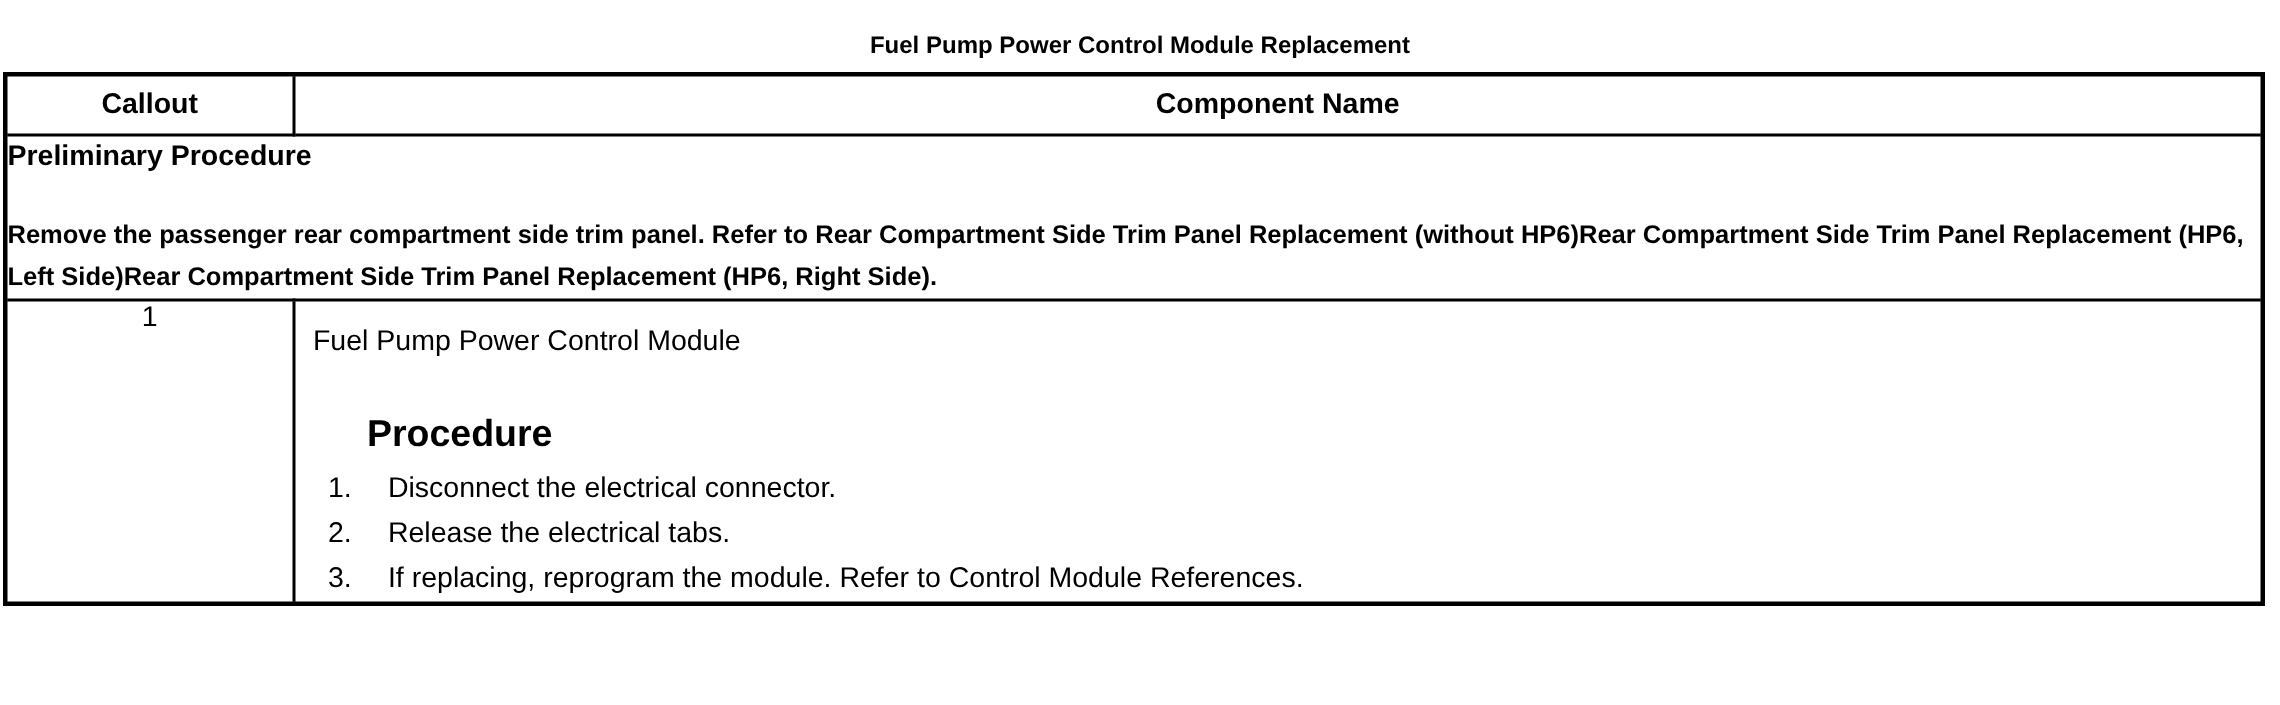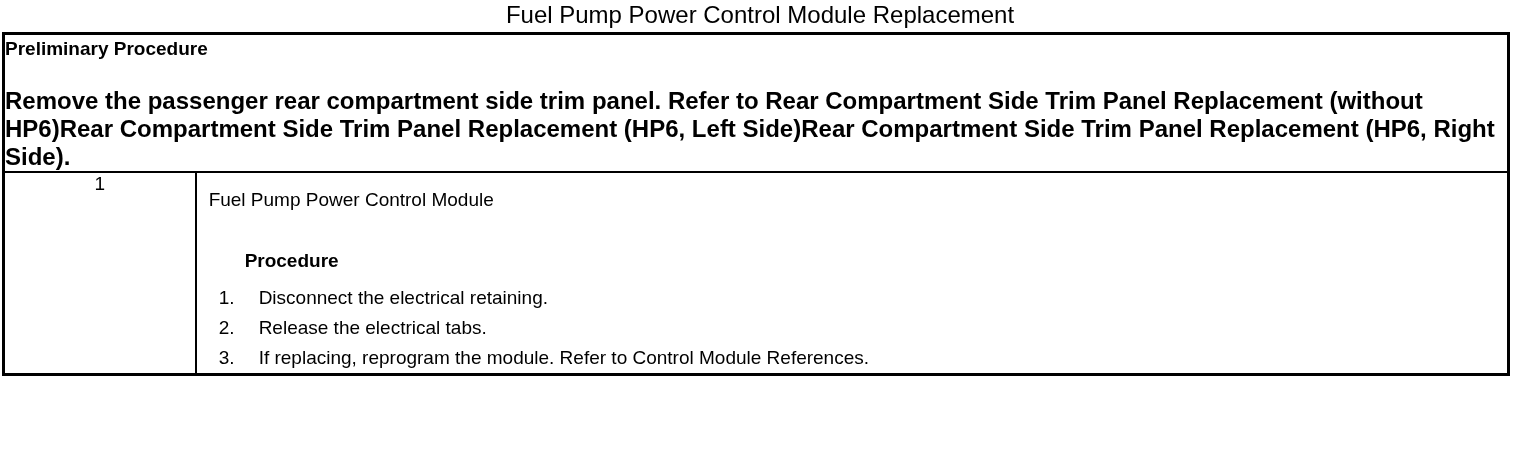--- a/index.html
+++ b/index.html
@@ -19,24 +19,24 @@
   .page {
     position: relative;
     width: 1520px;
     height: 470px;
     box-sizing: border-box;
   }
 
   
   .doc-title {
     text-align: center;
-    font-size: 24px;
-    font-weight: normal;
+    font-size: 16px;
+    font-weight: bold;
     line-height: 22px;
-    padding-top: 4px;
+    padding-top: 20px;
     padding-bottom: 6px;
     letter-spacing: 0px;
   }
 
   
   .proc-table {
     border-collapse: collapse;
     width: 1508px;
     margin: 0 0 0 2px;
     table-layout: fixed;
@@ -73,21 +73,21 @@
     font-weight: bold;
     font-size: 19px;
     line-height: 27px;
     margin: 0;
   }
   .prelim-spacer {
     height: 25px;
   }
   .prelim-body {
     font-weight: bold;
-    font-size: 24px;
+    font-size: 17px;
     line-height: 28px;
     margin: 0;
     text-align: left;
   }
 
   
   .callout-num-cell {
     text-align: center;
     vertical-align: middle;
     font-size: 19px;
@@ -102,21 +102,21 @@
   .component-name {
     margin: 12px;
     padding: 0 0 2px 0;
     font-size: 19px;
     font-weight: normal;
     line-height: 30px;
   }
   .sub-heading {
     margin: 0;
     padding: 18px 0 8px 48px;
-    font-size: 19px;
+    font-size: 25px;
     font-weight: bold;
     line-height: 28px;
   }
   ol.steps {
     margin: 0;
     padding: 0 0 0 16px;
     list-style: none;
     counter-reset: stepnum;
   }
   ol.steps li {
@@ -143,36 +143,40 @@
 <div class="page">
 
   <div class="doc-title">Fuel Pump Power Control Module Replacement</div>
 
   <table class="proc-table">
     <colgroup>
       <col class="c-callout">
       <col class="c-component">
     </colgroup>
     <tbody>
+      <tr>
+        <th class="th-cell">Callout</th>
+        <th class="th-cell">Component Name</th>
+      </tr>
 
       <tr>
         <td class="prelim-cell" colspan="2">
           <p class="prelim-heading">Preliminary Procedure</p>
           <div class="prelim-spacer"></div>
           <p class="prelim-body">Remove the passenger rear compartment side trim panel. Refer to Rear Compartment Side Trim Panel Replacement (without HP6)Rear Compartment Side Trim Panel Replacement (HP6, Left Side)Rear Compartment Side Trim Panel Replacement (HP6, Right Side).</p>
         </td>
       </tr>
 
       <tr>
         <td class="callout-num-cell">1</td>
         <td class="component-cell">
           <p class="component-name">Fuel Pump Power Control Module</p>
           <p class="sub-heading">Procedure</p>
           <ol class="steps">
-            <li>Disconnect the electrical retaining.</li>
+            <li>Disconnect the electrical connector.</li>
             <li>Release the electrical tabs.</li>
             <li>If replacing, reprogram the module. Refer to Control Module References.</li>
           </ol>
         </td>
       </tr>
     </tbody>
   </table>
 
 </div>
 

